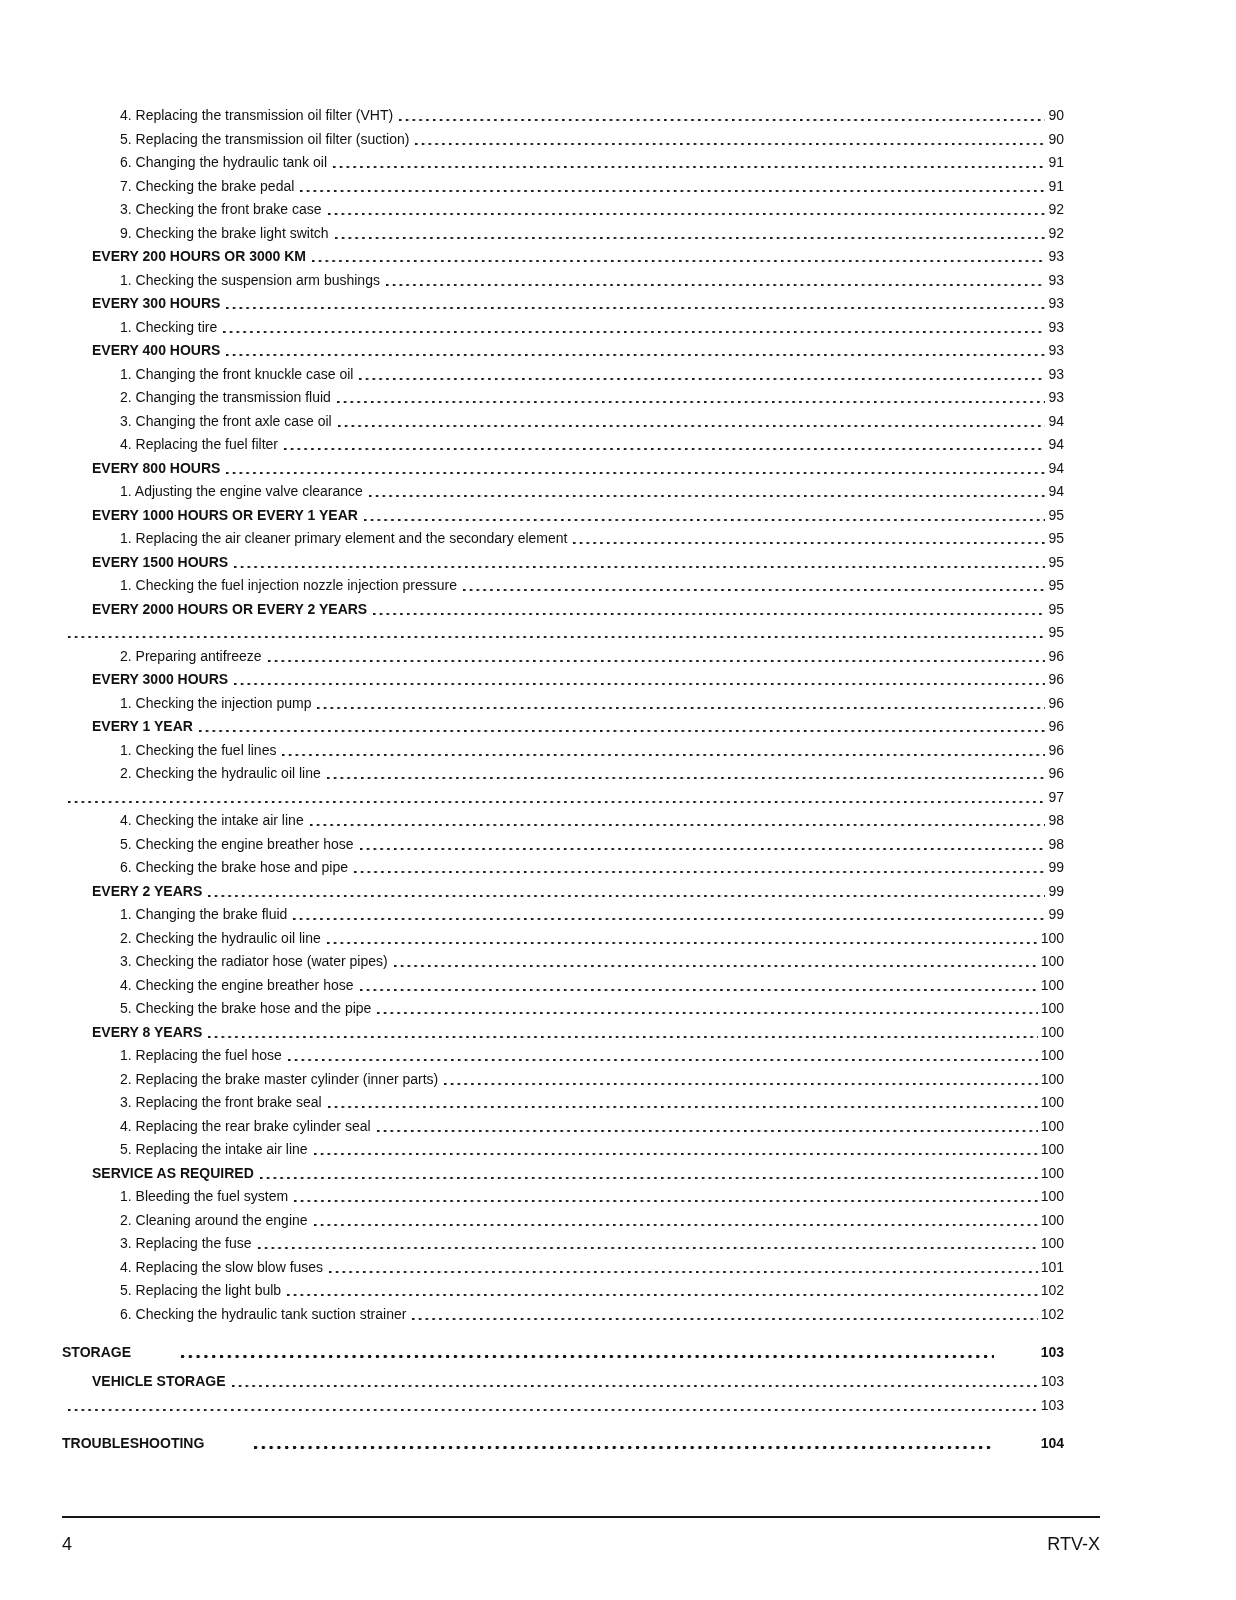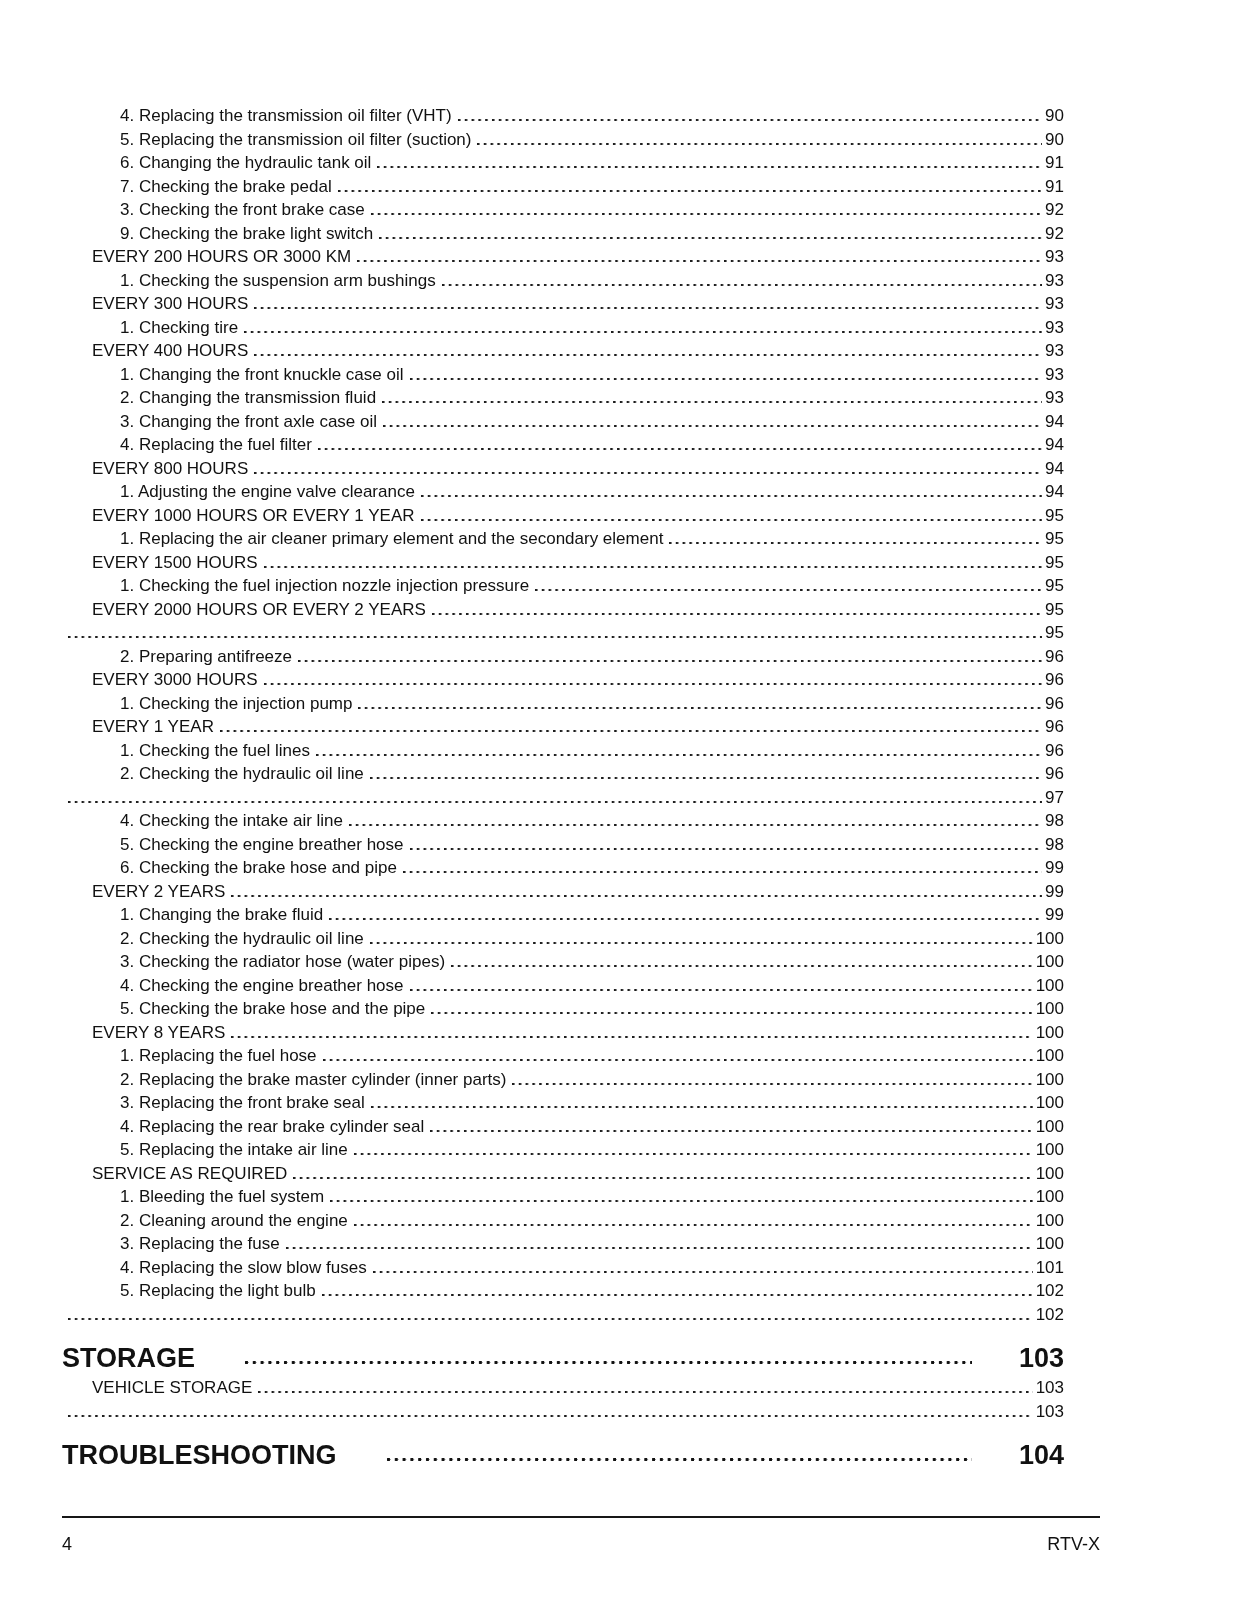--- a/index.html
+++ b/index.html
@@ -14,36 +14,36 @@
     font-family: "Liberation Sans", sans-serif;
     color: #111111;
     padding: 104px 136px 0 62px;
   }
 
   .toc { padding-right: 36px; }
 
   .toc-row {
     display: flex;
     align-items: flex-end;
-    font-size: 17px;
+    font-size: 14px;
     line-height: 23.5px;
     color: #111111;
   }
 
   .toc-row .label { white-space: nowrap; }
   .toc-row .pagenum { white-space: nowrap; }
 
-  .level-1 .label { padding-left: 30px; }
+  .level-1 .label { padding-left: 30px; font-weight: bold; }
   .level-2 .label { padding-left: 58px; }
 
   .level-0 {
     font-weight: bold;
-    font-size: 27px;
+    font-size: 14px;
     line-height: 30px;
-    margin-top: 17px;
+    margin-top: 11px;
     margin-bottom: 3px;
     gap: 44px;
   }
 
   .leader {
     flex: 1 1 auto;
     min-width: 16px;
     margin: 0 3px 0 5px;
     height: 23.5px;
     background-image: radial-gradient(circle at 2.2px 2.2px, #1c1c1c 1.15px, rgba(0,0,0,0) 1.6px);
@@ -326,20 +326,21 @@
     <span class="label">4. Replacing the slow blow fuses</span>
     <span class="leader"></span>
     <span class="pagenum">101</span>
   </div>
       <div class="toc-row level-2">
     <span class="label">5. Replacing the light bulb</span>
     <span class="leader"></span>
     <span class="pagenum">102</span>
   </div>
       <div class="toc-row level-2">
+    <span class="label">6. Checking the hydraulic tank suction strainer</span>
     <span class="leader"></span>
     <span class="pagenum">102</span>
   </div>
       <div class="toc-row level-0">
     <span class="label">STORAGE</span>
     <span class="leader"></span>
     <span class="pagenum">103</span>
   </div>
       <div class="toc-row level-1">
     <span class="label">VEHICLE STORAGE</span>

